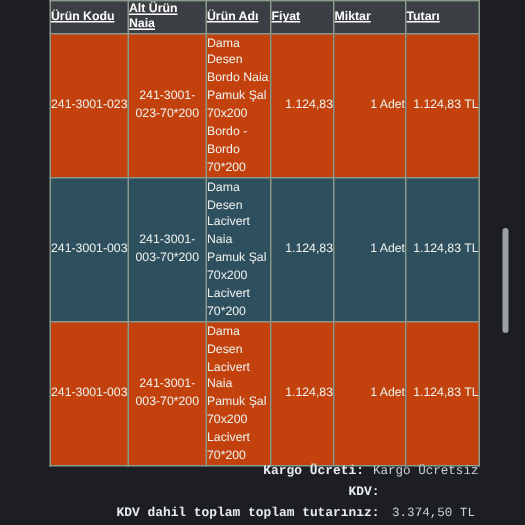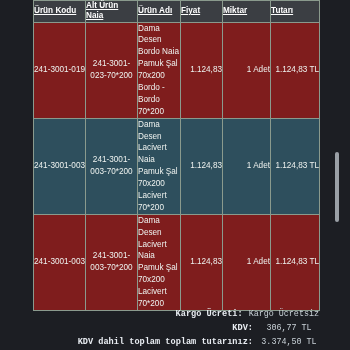--- a/index.html
+++ b/index.html
@@ -60,21 +60,21 @@
 
   
   col.c-code   { width: 52px; }
   col.c-sub    { width: 52px; }
   col.c-name   { width: 43px; }
   col.c-price  { width: 42px; }
   col.c-qty    { width: 48px; }
   col.c-total  { width: 49px; }
 
   
-  tbody tr.row-green td { background: #7f1d1d; }
+  tbody tr.row-green td { background: #c2410c; }
   tbody tr.row-teal  td { background: #2e4f5d; }
 
   tbody td {
     color: #eef2ef;
     font-size: 8.2px;
     line-height: 1.45;
     padding: 4px 4px;
   }
   td.cell-code, td.cell-sub {
     text-align: center;
@@ -162,21 +162,21 @@
           <th><span class="hl">Alt Ürün Naia</span></th>
           <th><span class="hl">Ürün Adı</span></th>
           <th><span class="hl">Fiyat</span></th>
           <th><span class="hl">Miktar</span></th>
           <th><span class="hl">Tutarı</span></th>
         </tr>
       </thead>
       <tbody>
 
         <tr class="row-green">
-          <td class="cell-code">241-3001-019</td>
+          <td class="cell-code">241-3001-023</td>
           <td class="cell-sub">241-3001-023-70*200</td>
           <td class="cell-name">Dama Desen Bordo Naia Pamuk Şal 70x200 Bordo - Bordo 70*200</td>
           <td class="cell-price">1.124,83</td>
           <td class="cell-qty">1 Adet</td>
           <td class="cell-total">1.124,83 TL</td>
         </tr>
 
         <tr class="row-teal">
           <td class="cell-code">241-3001-003</td>
           <td class="cell-sub">241-3001-003-70*200</td>
@@ -199,21 +199,20 @@
     </table>
   </div>
 
   <div id="summary">
     <div class="sum-row">
       <div class="sum-label">Kargo Ücreti:</div>
       <div class="sum-value">Kargo Ücretsiz</div>
     </div>
     <div class="sum-row">
       <div class="sum-label">KDV:</div>
-      <div class="sum-value">306,77 TL</div>
     </div>
     <div class="sum-row">
       <div class="sum-label">KDV dahil toplam toplam tutarınız:</div>
       <div class="sum-value">3.374,50 TL</div>
     </div>
   </div>
 
   <div id="scrollbar-track">
     <div id="scrollbar-thumb"></div>
   </div>

